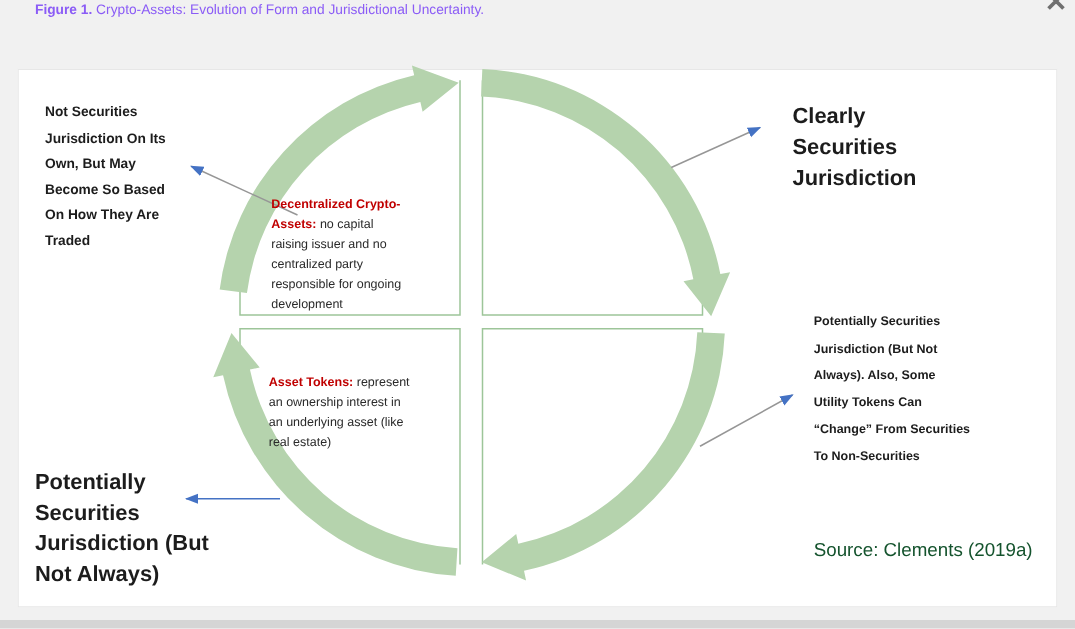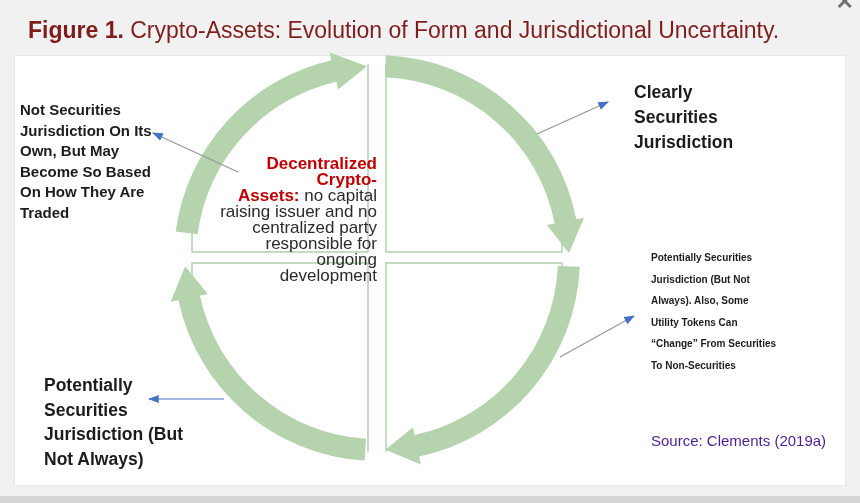--- a/index.html
+++ b/index.html
@@ -10,45 +10,45 @@
     color:#222;
   }
   .panel{
     position:absolute; left:14px; top:55px; width:832px; height:431px;
     background:#ffffff; border:1px solid #e7e7e7; box-sizing:border-box;
   }
   .bottom-bar{
     position:absolute; left:0; right:0; bottom:0; height:7px; background:#d5d5d5;
   }
   .title{
-    position:absolute; left:28px; top:17px; font-size:23px; color:#7f1d1d;
+    position:absolute; left:28px; top:2px; font-size:11px; color:#8b5cf6;
     white-space:nowrap;
   }
   .title .b{font-weight:bold;}
   .close-x{
     position:absolute; right:6px; top:-9px; font-size:22px; font-weight:bold;
     color:#6f6f6f; cursor:pointer; line-height:1;
   }
   svg.diagram{position:absolute; left:0; top:0; z-index:1;}
   .qtext{
-    position:absolute; z-index:2; text-align:right; white-space:pre-line;
-    font-size:17px; line-height:16px; color:#2a2a2a;
+    position:absolute; z-index:2; text-align:left; white-space:pre-line;
+    font-size:10px; line-height:16px; color:#2a2a2a;
   }
   .qtext .lead{color:var(--red,#c00000); font-weight:bold;}
   .anno{
     position:absolute; z-index:2; font-weight:bold; color:#1c1c1c;
     white-space:pre-line;
   }
-  .anno-tl{left:20px; top:80px; font-size:15px; line-height:20.5px;margin-top:20px;}
+  .anno-tl{left:36px; top:80px; font-size:11px; line-height:20.5px;}
   .anno-tr{left:634px; top:80px; font-size:17.5px; line-height:25px;}
   .anno-r {left:651px; top:247px; font-size:10px; line-height:21.5px;}
-  .anno-bl{left:44px; top:373px; font-size:17.5px; line-height:24.5px;}
+  .anno-bl{left:28px; top:373px; font-size:17.5px; line-height:24.5px;}
   .source{
     position:absolute; z-index:2; left:651px; top:432px; font-size:15px;
-    font-weight:normal; color:#4c1d95; white-space:nowrap;
+    font-weight:normal; color:#14532d; white-space:nowrap;
   }
   .q-tl{left:217px; top:156px; width:160px;}
   .q-tr{left:389px; top:170px; width:170px;}
   .q-bl{left:215px; top:299px; width:160px;}
   .q-br{left:390px; top:286px; width:168px;}
 </style>
 </head>
 <body>
 
 <div class="stage">
@@ -89,20 +89,24 @@
   </svg>
 
   <div class="qtext q-tl"><span class="lead">Decentralized Crypto-
 Assets:</span><span> no capital
 raising issuer and no
 centralized party
 responsible for ongoing
 development</span></div>
 
 
+  <div class="qtext q-bl"><span class="lead">Asset Tokens:</span><span> represent
+an ownership interest in
+an underlying asset (like
+real estate)</span></div>
 
 
   <div class="anno anno-tl">Not Securities
 Jurisdiction On Its
 Own, But May
 Become So Based
 On How They Are
 Traded</div>
   <div class="anno anno-tr">Clearly
 Securities

